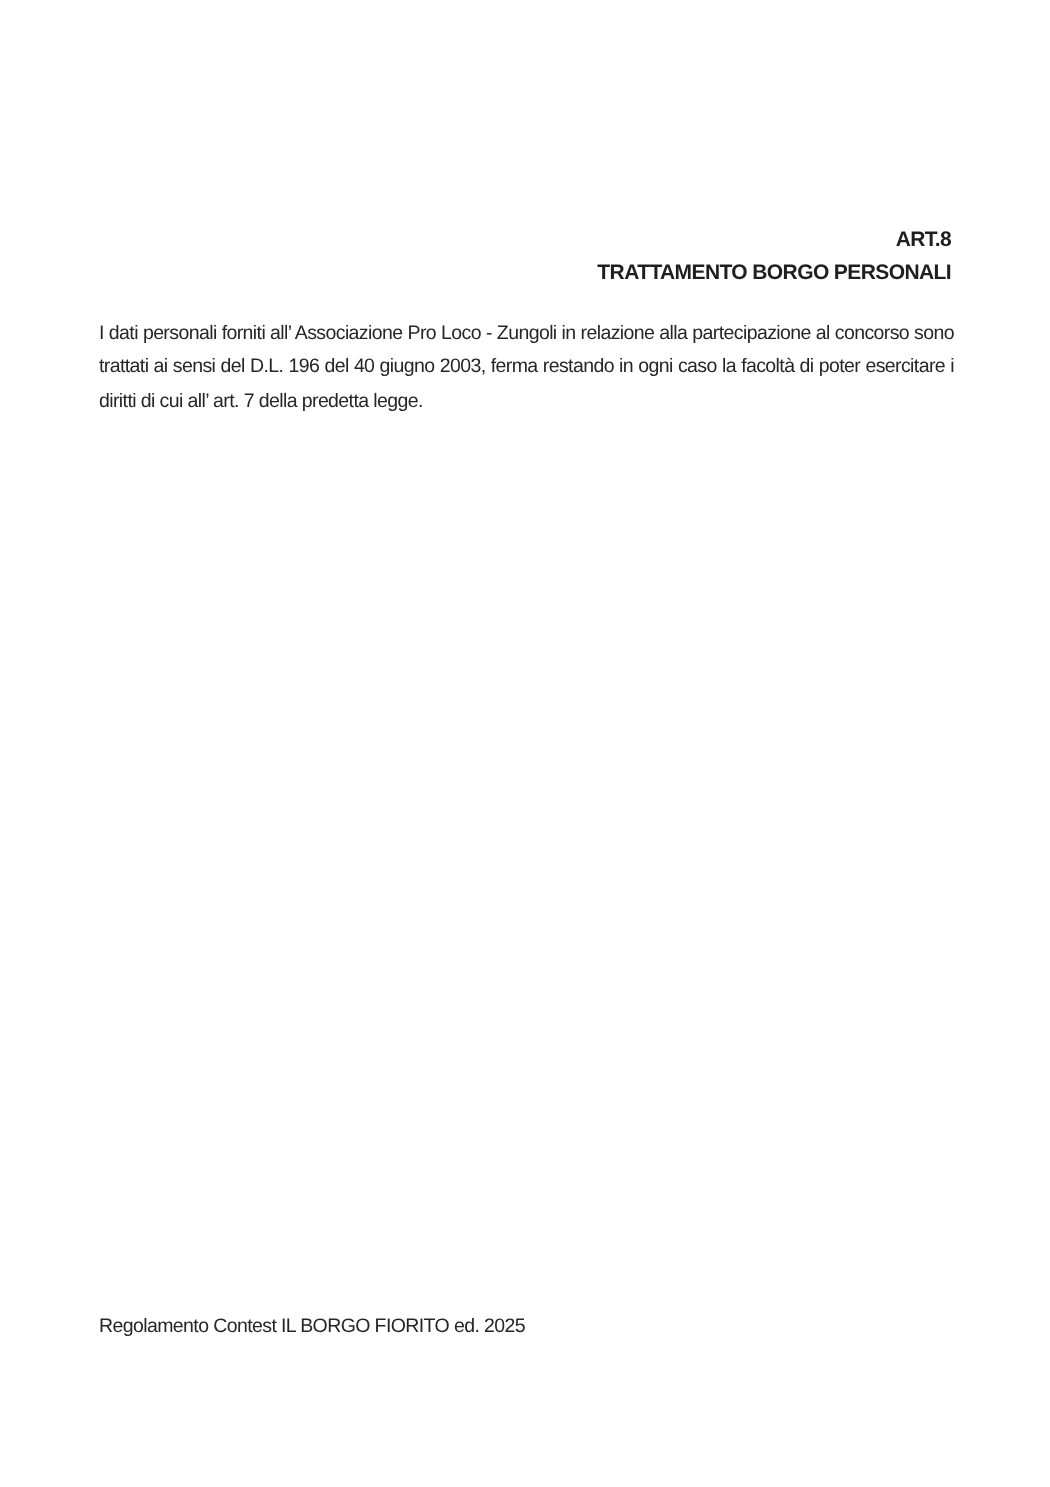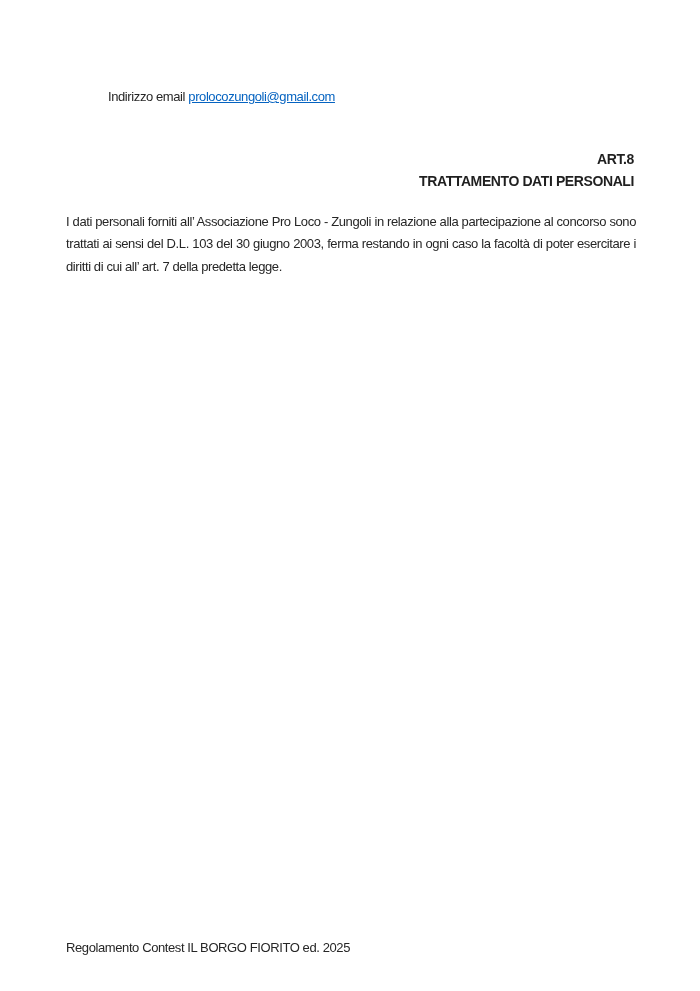--- a/index.html
+++ b/index.html
@@ -46,34 +46,33 @@
     left: 66px;
     top: 211px;
     width: 570px;
     margin: 0;
     line-height: 22.3px;
     text-align: justify;
   }
   .footer-line {
     position: absolute;
     left: 66px;
-    top: 940px;
+    top: 876px;
     margin: 0;
     white-space: nowrap;
   }
 </style>
 </head>
 <body>
 
 <div class="page">
 
-  <p class="email-line"><span>Indirizzo email </span><a class="email-link" href="#">prolocozungoli@gmail.com</a></p>
 
   <div class="heading">
     <div>ART.8</div>
-    <div>TRATTAMENTO DATI PERSONALI</div>
+    <div>TRATTAMENTO BORGO PERSONALI</div>
   </div>
 
-  <p class="body-paragraph">I dati personali forniti all’ Associazione Pro Loco - Zungoli in relazione alla partecipazione al concorso sono trattati ai sensi del D.L. 103 del 30 giugno 2003, ferma restando in ogni caso la facoltà di poter esercitare i diritti di cui all’ art. 7 della predetta legge.</p>
+  <p class="body-paragraph">I dati personali forniti all’ Associazione Pro Loco - Zungoli in relazione alla partecipazione al concorso sono trattati ai sensi del D.L. 196 del 40 giugno 2003, ferma restando in ogni caso la facoltà di poter esercitare i diritti di cui all’ art. 7 della predetta legge.</p>
 
   <p class="footer-line">Regolamento Contest IL BORGO FIORITO ed. 2025</p>
 
 </div>
 
 </body></html>

